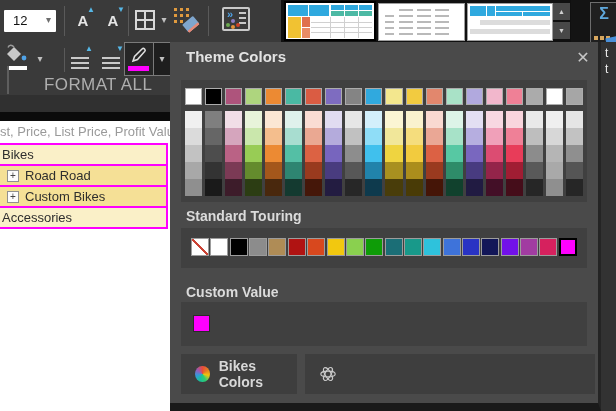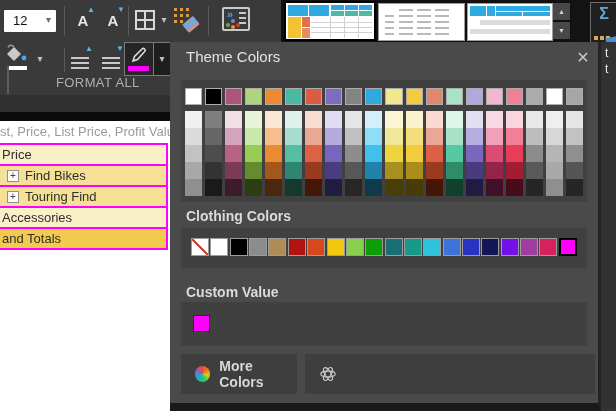--- a/index.html
+++ b/index.html
@@ -48,21 +48,21 @@
   .bucket-btn{position:absolute;left:3px;top:44px;width:30px;height:30px;}
   .fill-bar{position:absolute;left:7px;top:66px;width:20px;height:4px;background:#FFFFFF;}
   .rh-btn{position:absolute;top:45px;width:26px;height:28px;}
   .rh-btn .ln{position:absolute;left:3px;width:18px;height:2px;background:#C9C9C9;}
   .rh-btn .tri{position:absolute;right:1px;top:0px;font-size:8px;color:#56B7E6;line-height:8px;}
   .pen-group{position:absolute;left:124px;top:42px;width:46px;height:34px;background:#262626;border:1px solid #7A7A7A;box-sizing:border-box;}
   .pen-btn{position:absolute;left:0;top:0;width:28px;height:32px;}
   .pen-bar{position:absolute;left:3px;top:23px;width:21px;height:5px;background:#FF00FF;}
   .pen-caret{position:absolute;left:28px;top:0;width:16px;height:32px;border-left:1px solid #7A7A7A;background:#1E1E1E;
     color:#C0C0C0;font-size:10px;line-height:32px;text-align:center;}
-  .format-all{position:absolute;left:56px;top:75px;font-size:13px;color:#AFAFAF;letter-spacing:.4px;}
+  .format-all{position:absolute;left:44px;top:75px;font-size:17px;color:#AFAFAF;letter-spacing:.4px;}
   .pane-line{position:absolute;left:7px;top:66px;width:2px;height:28px;background:#5E5E5E;}
 
   .strip1{position:absolute;left:0;top:95px;width:616px;height:17px;background:#303030;}
   .strip2{position:absolute;left:0;top:112px;width:616px;height:9px;background:#0B0B0B;}
 
   
   .table-area{position:absolute;left:0;top:121px;width:170px;height:290px;background:#fff;}
   .table-header{position:absolute;left:0;top:0;width:170px;height:22px;font-size:13px;color:#9A9A9A;
     line-height:22px;white-space:nowrap;overflow:hidden;}
   .pivot-rows{position:absolute;left:0;top:22px;width:166px;border-top:2px solid #FF00FF;border-right:2px solid #FF00FF;}
@@ -71,21 +71,21 @@
   .r-blue{background:#2BA7E0;color:#101010;}
   .r-cream{background:#FAF0C8;}
   .r-gold{background:#F5E096;}
   .r-total{background:#F2CB4E;}
   .plusbox{display:inline-block;width:10px;height:10px;border:1px solid #909090;background:#FCFCFC;color:#444;
     font-size:10px;line-height:9px;text-align:center;margin:0 6px 0 5px;vertical-align:1px;box-sizing:content-box;}
 
   
   .dialog{position:absolute;left:170px;top:42px;width:431px;height:369px;background:#4A4A4A;box-sizing:border-box;
     border-right:3px solid #242424;border-bottom:8px solid #1A1A1A;}
-  .dlg-title{position:absolute;left:16px;top:6px;font-size:15px;font-weight:400;color:#E3E3E3;}
+  .dlg-title{position:absolute;left:16px;top:6px;font-size:15px;font-weight:700;color:#E3E3E3;}
   .dlg-close{position:absolute;left:400px;top:4px;width:26px;height:24px;color:#C6C6C6;font-size:16px;
     line-height:24px;text-align:center;cursor:pointer;}
   .panel{position:absolute;left:11px;width:406px;background:#404040;}
   .theme-panel{top:38px;height:122px;}
   .theme-grid{position:absolute;left:4px;right:4px;top:8px;display:flex;gap:3px;}
   .theme-col{flex:1;min-width:0;}
   .swatch-base{height:17px;border:1px solid #ACACAC;box-sizing:border-box;margin-bottom:6px;}
   .swatch-shade{height:17px;}
   .sec-label{position:absolute;left:16px;font-size:14px;font-weight:600;color:#DBDBDB;}
   .std-panel{top:186px;height:40px;}
@@ -269,25 +269,24 @@
     <div class="pane-line"></div>
     <div class="format-all">FORMAT ALL</div>
   </div>
 
   <div class="strip1"></div>
   <div class="strip2"></div>
 
   <div class="table-area">
     <div class="table-header">st, Price, List Price, Profit Value b</div>
     <div class="pivot-rows">
-        <div class="trow r-cream"><span class="trow-label">Price</span></div>
-        <div class="trow r-gold"><span class="plusbox">+</span><span class="trow-label">Find Bikes</span></div>
-        <div class="trow r-gold"><span class="plusbox">+</span><span class="trow-label">Touring Find</span></div>
+        <div class="trow r-cream"><span class="trow-label">Bikes</span></div>
+        <div class="trow r-gold"><span class="plusbox">+</span><span class="trow-label">Road Road</span></div>
+        <div class="trow r-gold"><span class="plusbox">+</span><span class="trow-label">Custom Bikes</span></div>
         <div class="trow r-cream"><span class="trow-label">Accessories</span></div>
-        <div class="trow r-total"><span class="trow-label">and Totals</span></div>
       </div>
   </div>
 
   <div class="dialog">
     <div class="dlg-title">Theme Colors</div>
     <div class="dlg-close">
       <span>✕</span>
     </div>
 
     <div class="panel theme-panel">
@@ -448,21 +447,21 @@
             <div class="swatch-base" style="background: rgb(166, 166, 166);"></div>
             <div class="swatch-shade" style="background: rgb(229, 229, 229);"></div>
             <div class="swatch-shade" style="background: rgb(194, 194, 194);"></div>
             <div class="swatch-shade" style="background: rgb(143, 143, 143);"></div>
             <div class="swatch-shade" style="background: rgb(85, 85, 85);"></div>
             <div class="swatch-shade" style="background: rgb(38, 38, 38);"></div>
           </div>
         </div>
     </div>
 
-    <div class="sec-label" style="top:166px">Clothing Colors</div>
+    <div class="sec-label" style="top:166px">Standard Touring</div>
     <div class="panel std-panel">
       <div class="std-row">
           <div class="swatch-std no-fill"></div>
           <div class="swatch-std" style="background: rgb(255, 255, 255);"></div>
           <div class="swatch-std" style="background: rgb(0, 0, 0);"></div>
           <div class="swatch-std" style="background: rgb(140, 140, 140);"></div>
           <div class="swatch-std" style="background: rgb(175, 140, 86);"></div>
           <div class="swatch-std" style="background: rgb(176, 19, 18);"></div>
           <div class="swatch-std" style="background: rgb(216, 72, 30);"></div>
           <div class="swatch-std" style="background: rgb(242, 200, 15);"></div>
@@ -483,21 +482,21 @@
 
     <div class="sec-label" style="top:242px">Custom Value</div>
     <div class="panel custom-panel">
       <div class="custom-row">
           <div class="swatch-custom" style="background: rgb(255, 0, 255);"></div>
         </div>
     </div>
 
     <div class="dlg-btn" style="left:11px;width:116px">
       <span class="wheel"></span>
-      <span class="lbl">More Colors</span>
+      <span class="lbl">Bikes Colors</span>
     </div>
     <div class="dlg-btn" style="left:135px;width:290px">
       <svg width="18" height="18" viewBox="0 0 20 20">
         <g fill="none" stroke="#C9C9C9" stroke-width="1.3">
           <ellipse cx="10" cy="10" rx="8" ry="3.2"></ellipse>
           <ellipse cx="10" cy="10" rx="8" ry="3.2" transform="rotate(60 10 10)"></ellipse>
           <ellipse cx="10" cy="10" rx="8" ry="3.2" transform="rotate(120 10 10)"></ellipse>
         </g>
       </svg>
     </div>

